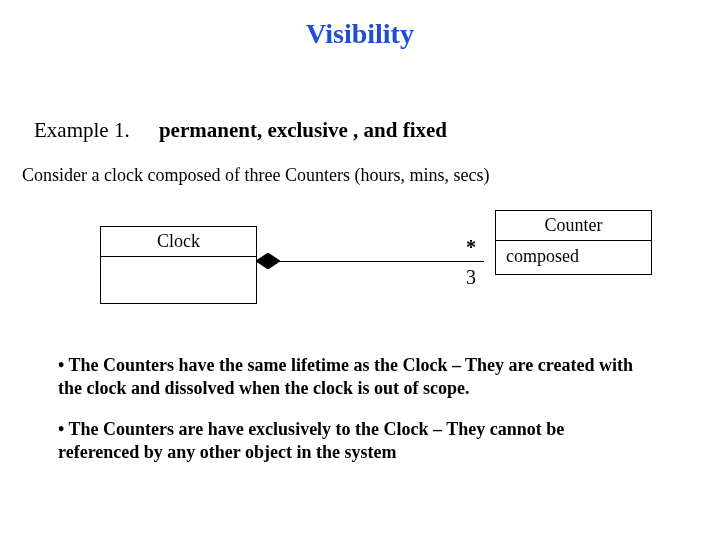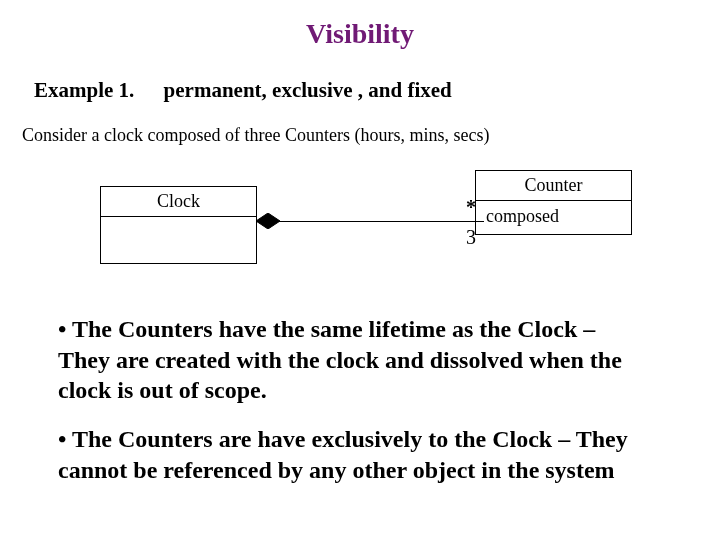--- a/index.html
+++ b/index.html
@@ -9,31 +9,32 @@
     height: 540px;
     font-family: "Times New Roman", Times, serif;
     background: #fff;
     color: #000;
     position: relative;
   }
   .title {
     text-align: center;
     font-size: 28px;
     font-weight: bold;
-    color: #701a75;
+    color: #1d4ed8;
     margin-top: 18px;
   }
   .example-row {
     margin: 28px 0 0 34px;
     font-size: 21px;
   }
   .example-label {
-    font-weight: bold;
+    font-weight: normal;
     display: inline-block;
     margin-right: 24px;
+    margin-top: 40px;
   }
   .example-desc {
     font-weight: bold;
   }
   .consider {
     margin: 22px 0 0 22px;
     font-size: 18px;
   }
   .diagram {
     position: relative;
@@ -57,21 +58,21 @@
     min-height: 20px;
     line-height: 1.25;
   }
   .clock {
     left: 40px;
     top: 16px;
     width: 155px;
   }
   .clock .body { min-height: 36px; }
   .counter {
-    right: 28px;
+    right: 8px;
     top: 0;
     width: 155px;
   }
   .assoc-line {
     position: absolute;
     top: 51px;
     left: 196px;
     right: 176px;
     height: 0;
     border-top: 1.5px solid #000;
@@ -92,21 +93,21 @@
     font-weight: bold;
   }
   .mult-bottom {
     position: absolute;
     right: 184px;
     top: 56px;
     font-size: 20px;
   }
   .bullets {
     margin: 34px 72px 0 58px;
-    font-size: 24px;
+    font-size: 18px;
   }
   .bullets p {
     margin: 0 0 18px 0;
     line-height: 1.28;
   }
   .bullets .lead { font-weight: bold; }
 </style>
 </head>
 <body>
 

